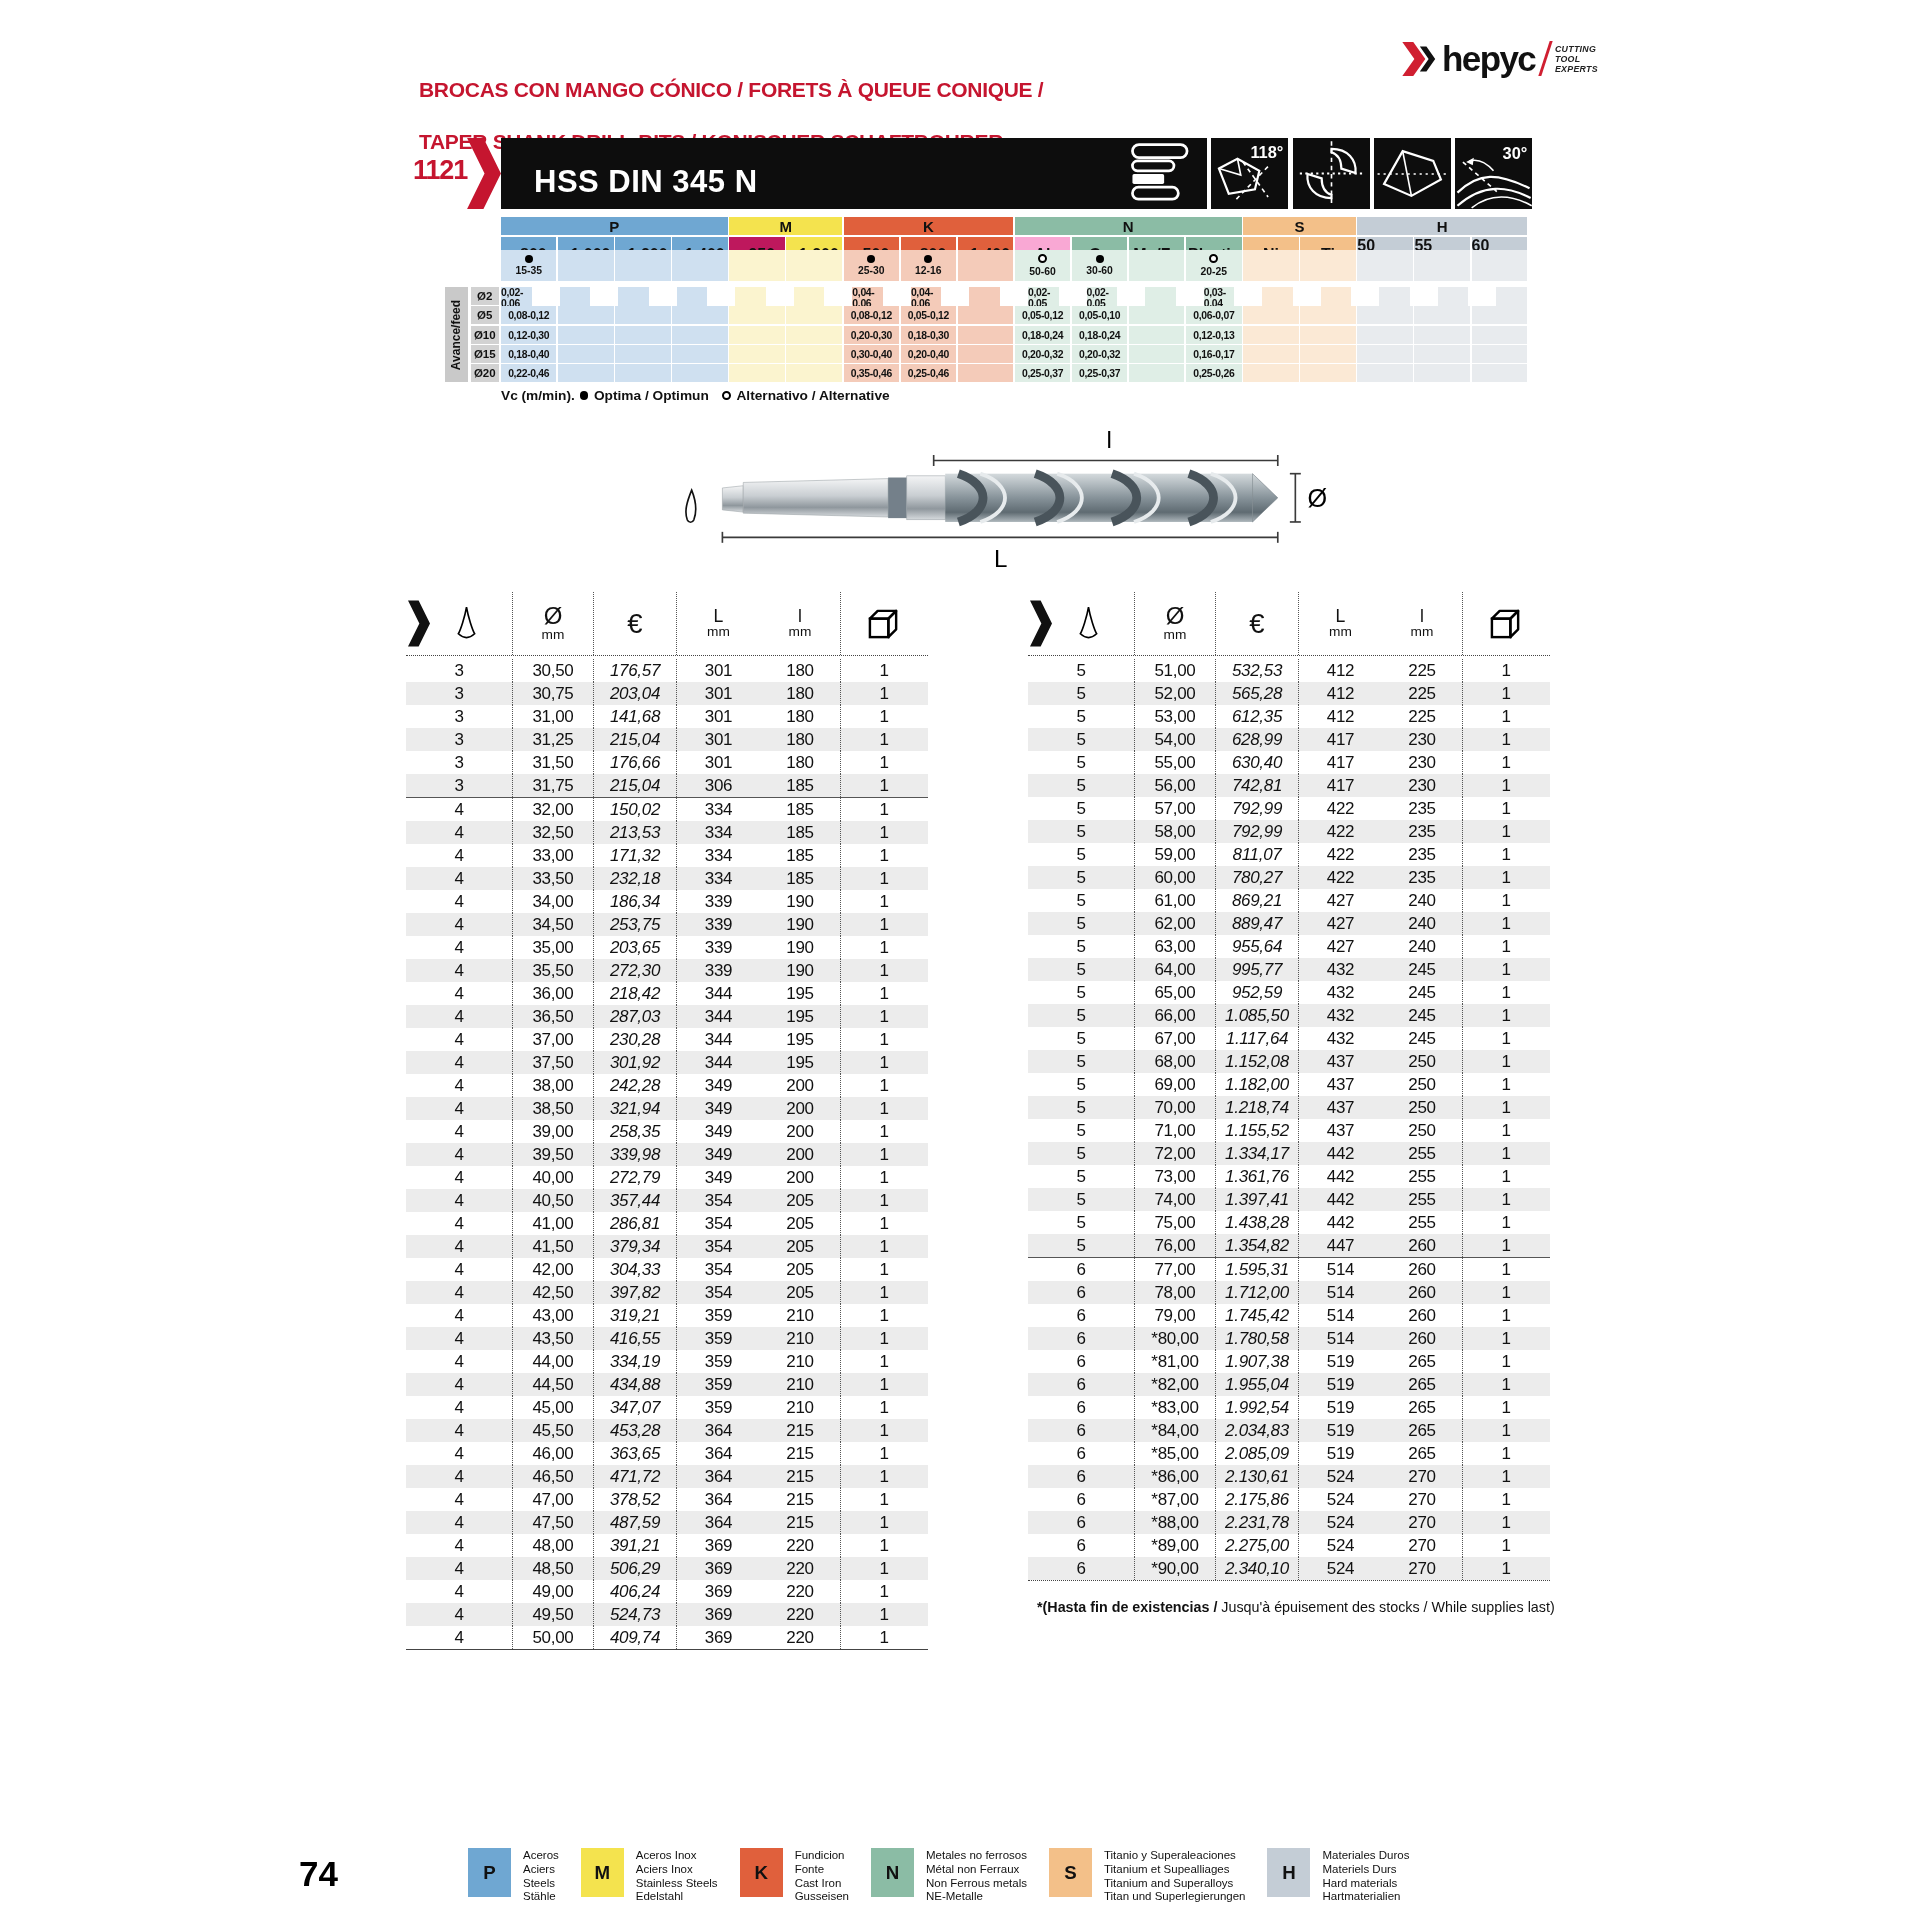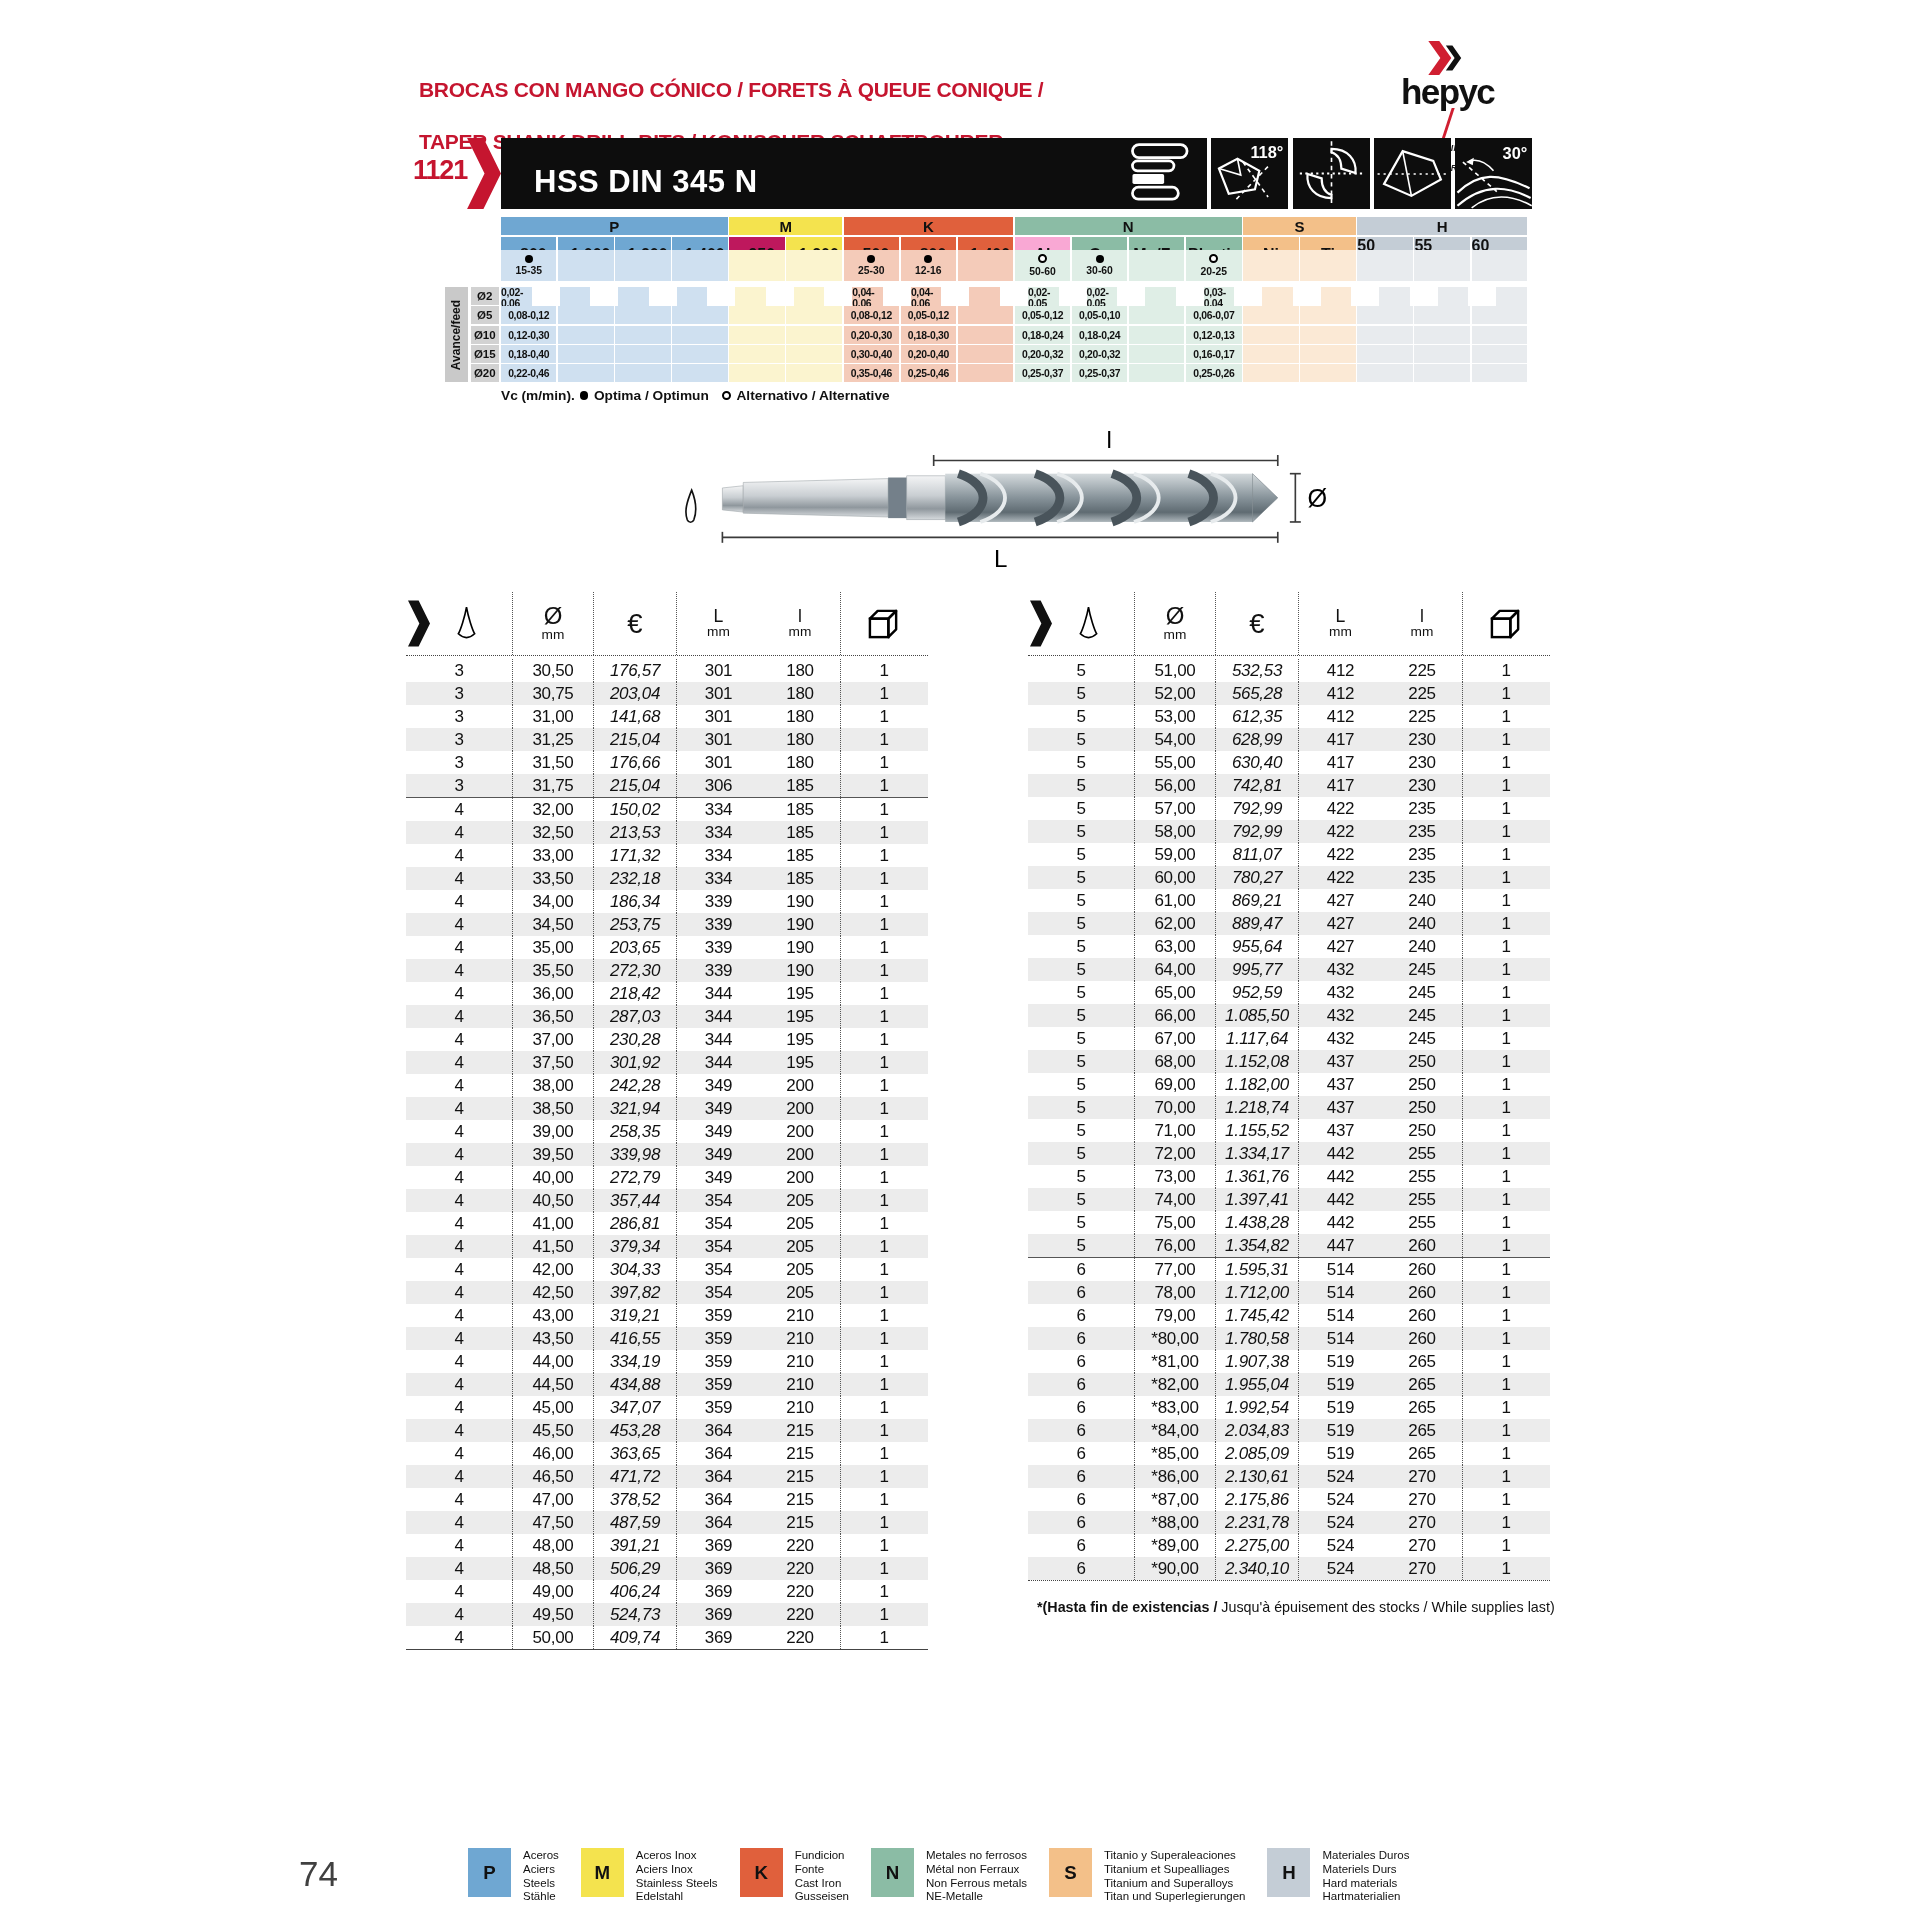--- a/index.html
+++ b/index.html
@@ -2,21 +2,21 @@
 <html style="font-size:8.8px"><head>
 <meta charset="utf-8">
 <style>
   html,body { margin:0; padding:0; background:#ffffff; }
   body { width:1926px; height:1926px; font-family:"Liberation Sans", sans-serif; color:#111; }
   #page { position:relative; width:1926px; height:1926px; background:#fff; overflow:hidden; }
 
   
   #title { position:absolute; left:419px; top:51px; font-weight:bold; font-size:21px; line-height:26px;
            letter-spacing:-0.3px; white-space:pre-line; }
-  #logo { position:absolute; left:1401px; top:41px; display:flex; align-items:center;flex-direction:column; }
+  #logo { position:absolute; left:1401px; top:41px; display:flex; align-items:center; }
   #logo .brand { font-size:35px; font-weight:bold; letter-spacing:-1.6px; color:#111; line-height:33px; }
   #logo .slash { width:3.3px; height:35px; background:#d01f31; transform:skewX(-18deg); margin:0 7.7px 0 8.8px; }
   #logo .tagline { font-size:8.8px; font-weight:bold; font-style:italic; line-height:10px; color:#222; letter-spacing:0.3px; }
 
   
   #banner { position:absolute; left:0; top:138px; height:71px; width:100%; }
   #prod-code { position:absolute; left:413px; top:16.5px; font-size:27px; font-weight:bold; letter-spacing:-1.1px; }
   #banner .chev { position:absolute; left:467px; top:0; }
   #black-bar { position:absolute; left:501px; top:0; width:629px; height:71px; background:#0d0d0d;
                color:#fff; display:flex; align-items:center; }
@@ -65,21 +65,21 @@
   .pt-row.group-start { border-top:1.6px solid #555; }
   #table-left  { left:406px; }
   #table-right { left:1028px; }
   #table-left  .pt-body { border-bottom:1.6px solid #444; }
   #table-right .pt-body { border-bottom:1.6px dotted #444; }
 
   #footnote { position:absolute; left:1037px; top:1599px; font-size:14.3px; }
   #footnote b { font-weight:bold; }
 
   
-  #page-number { position:absolute; left:299px; top:1854px; font-size:35px; font-weight:normal; color:#404040; }
+  #page-number { position:absolute; left:299px; top:1854px; font-size:35px; font-weight:bold; color:#000000; }
   #mat-legend { position:absolute; left:468px; top:1848px; display:flex; gap:22px; }
   .ml-item { display:flex; gap:12px; }
   .ml-box { width:43px; height:49px; display:flex; align-items:center; justify-content:center;
             font-size:18.7px; font-weight:bold; }
   .ml-lines { font-size:11.5px; line-height:13.7px; padding-top:1.1px; white-space:pre-line; }
 </style>
 </head>
 <body>
 
 <div id="page">

